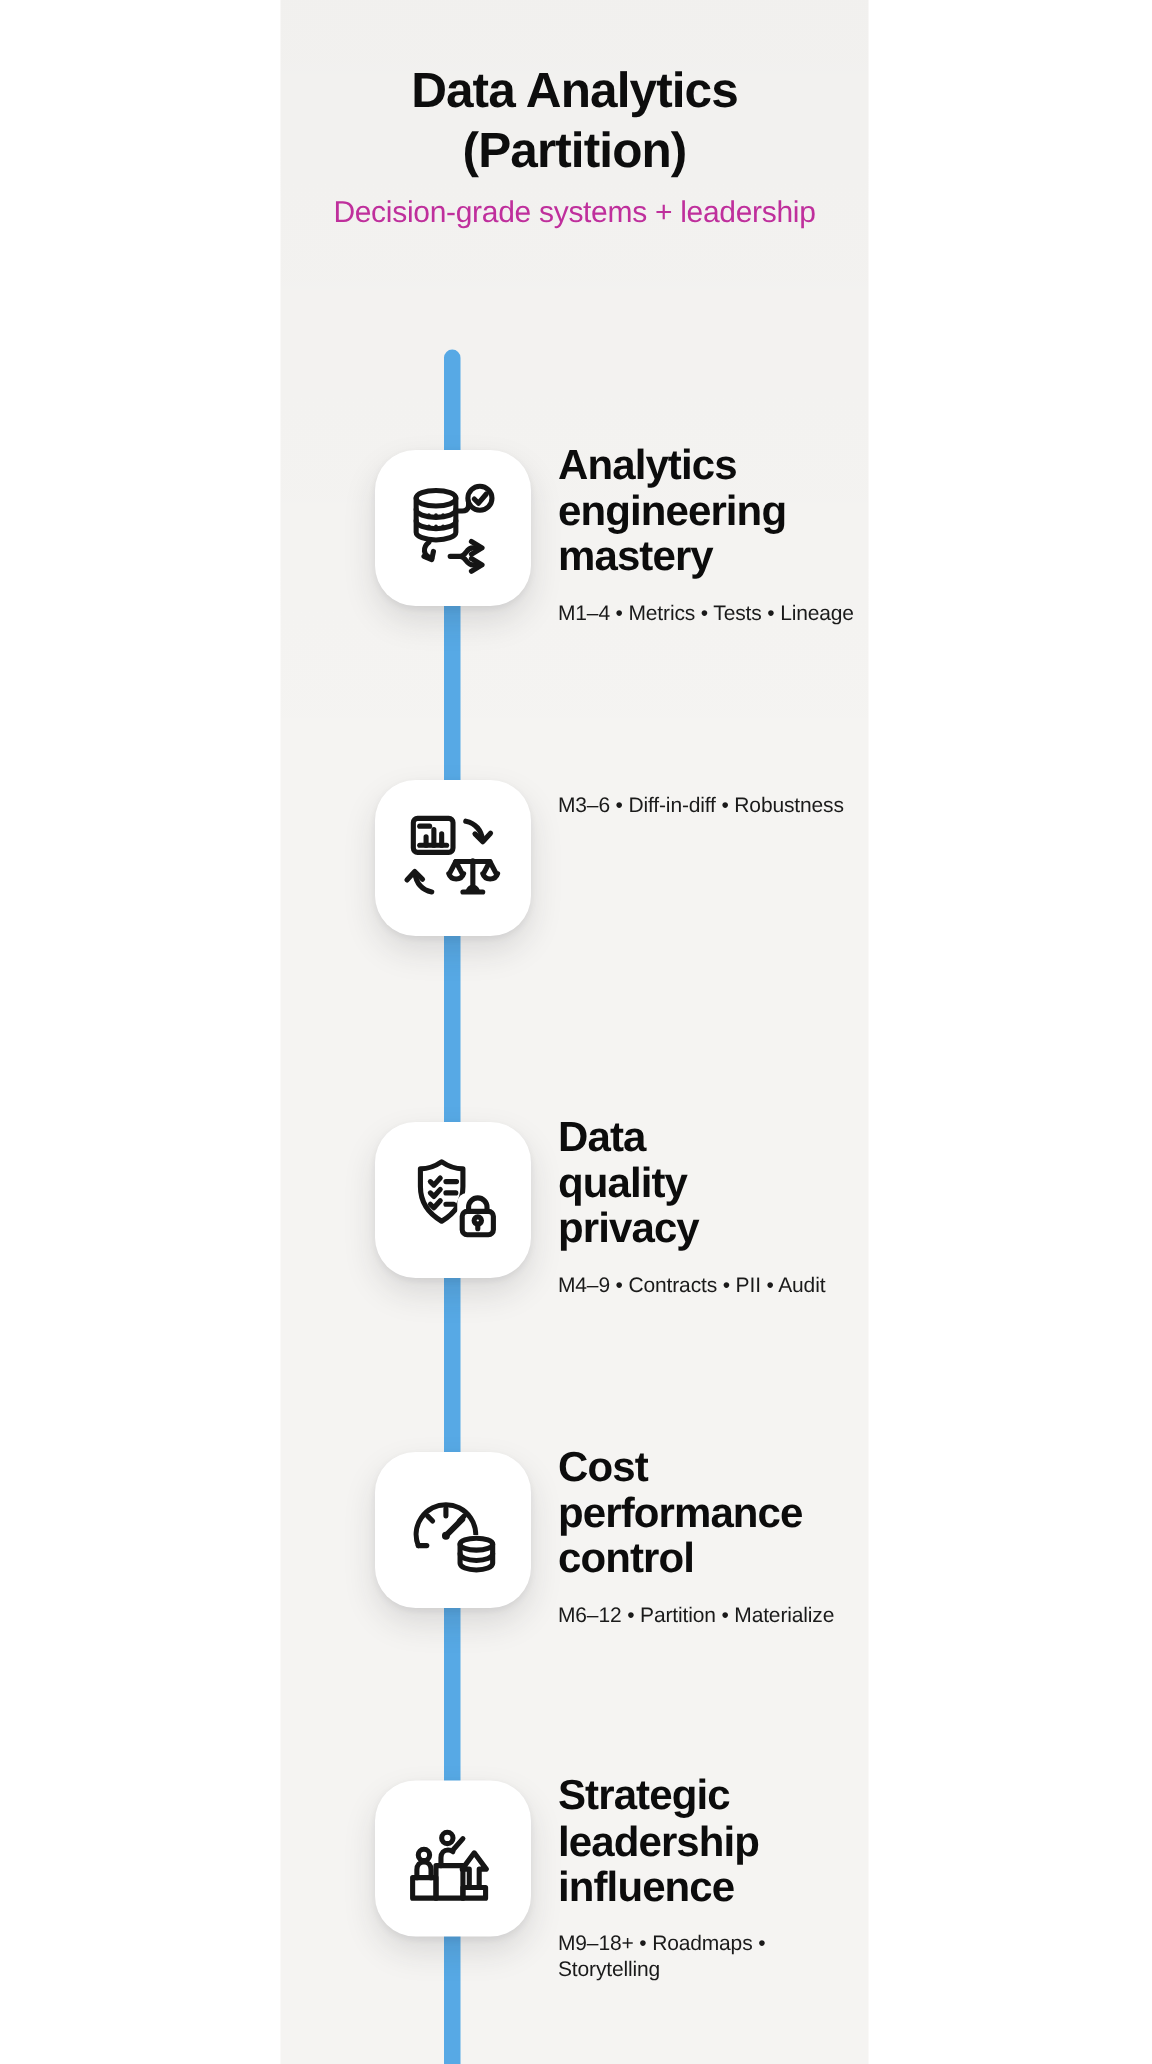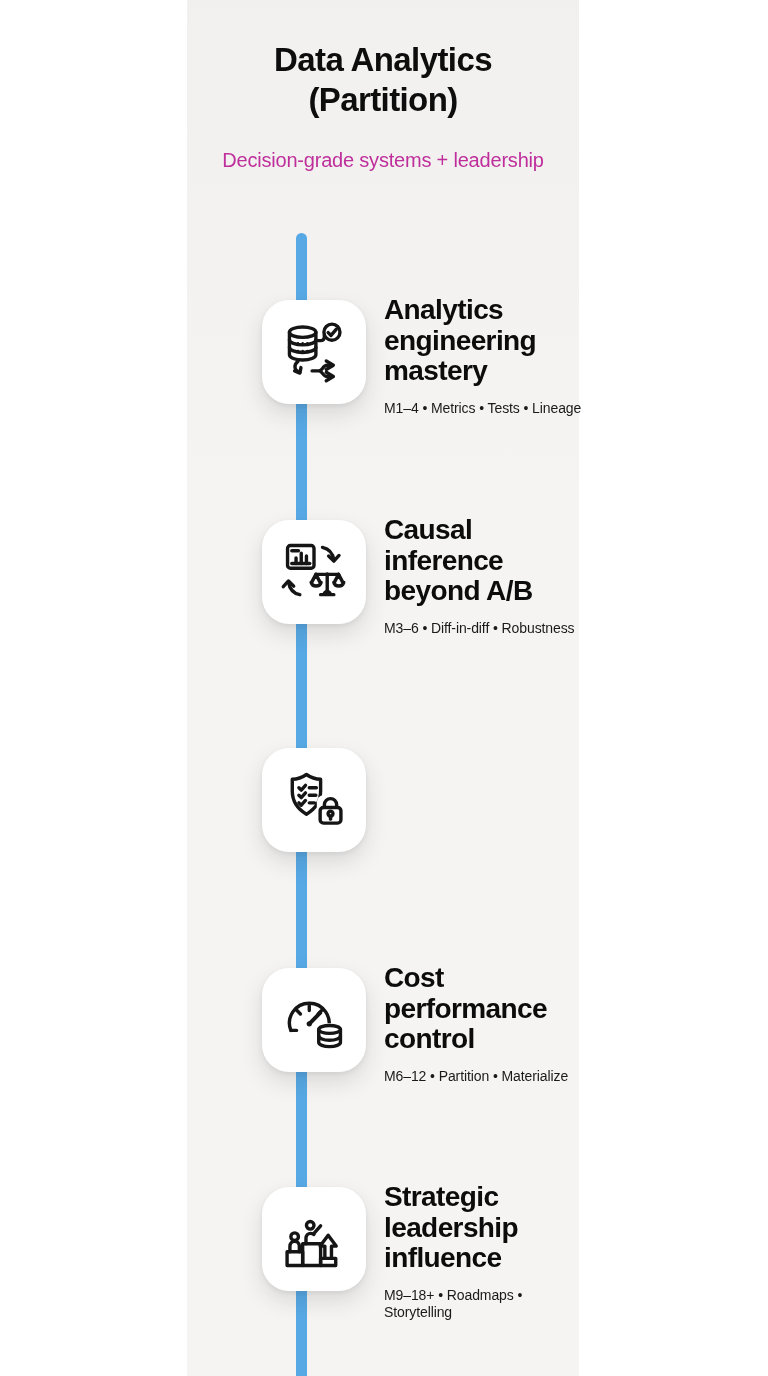--- a/index.html
+++ b/index.html
@@ -14,29 +14,29 @@
     position:absolute;left:187px;top:0;width:392px;height:1376px;
     background:var(--panel-bg,#f5f4f2);
     background-image:linear-gradient(180deg, rgba(0,0,0,0.015), rgba(0,0,0,0) 40%);
   }
   .header{position:absolute;top:40px;left:0;width:392px;text-align:center;}
   .title-line{
     font-size:33px;line-height:40px;font-weight:700;color:#0d0d0d;
     letter-spacing:-0.6px;
   }
   .subtitle{
-    margin-top:28px;font-size:20px;line-height:24px;font-weight:400;
+    margin-top:10px;font-size:20px;line-height:24px;font-weight:400;
     color:var(--subtitle-color,#bf2f9c);letter-spacing:-0.2px;
   }
   .timeline-line{
     position:absolute;left:109px;top:233px;width:11px;height:1143px;
     background:var(--accent,#57a9e5);
     border-radius:6px 6px 0 0;
   }
-  .item{position:absolute;left:12px;width:336px;height:120px;}
+  .item{position:absolute;left:0;width:336px;height:120px;}
   .icon-card{
     position:absolute;left:63px;top:0;width:104px;height:104px;
     background:#ffffff;border-radius:27px;
     box-shadow:0 10px 22px rgba(35,35,45,.13), 0 2px 5px rgba(35,35,45,.07);
     display:flex;align-items:center;justify-content:center;
   }
   .icon-card svg{width:68px;height:68px;display:block;}
   .item-text{position:absolute;left:185px;top:-5px;width:207px;}
   .item-title{
     font-size:28px;line-height:30.5px;font-weight:700;color:#0c0c0c;
@@ -111,43 +111,46 @@
           <path class="ic" d="M21,60 c-7,-1.5 -11,-6.5 -12,-13.5"></path>
           <path class="ic" d="M14.5,51 l-5.5,-5.5 -5.5,6"></path>
           <path class="ic" d="M50,38 v19"></path>
           <path class="ic" d="M38,38.5 h24"></path>
           <path class="ic" d="M38,38.5 l-4.5,8.5 M38,38.5 l4.5,8.5 M33,47 a5.5,5.5 0 0 0 10.5,0"></path>
           <path class="ic" d="M62,38.5 l-4.5,8.5 M62,38.5 l4.5,8.5 M57,47 a5.5,5.5 0 0 0 10.5,0"></path>
           <path class="ic" d="M43,60 h14 M46.5,59.5 c1,-2 2,-2.8 3.5,-2.8 s2.5,0.8 3.5,2.8"></path>
         </svg>
       </div>
       <div class="item-text">
-        <div class="item-title">
-          <div>Causal</div>
-          <div>inference</div>
-          <div>beyond A/B</div>
-        </div>
         <div class="item-meta">M3–6 • Diff-in-diff • Robustness</div>
       </div>
     </div>
 
     <div class="item" style="top:748px">
       <div class="icon-card">
         <svg viewBox="0 0 72 72">
           <path class="ic" d="M28,9 c5,3.5 10.5,5 15,5 v12.5 c0,12.5 -6.5,19.5 -15,24.5 c-8.5,-5 -15,-12 -15,-24.5 V14 c4.5,0 10,-1.5 15,-5 z"></path>
           <path class="ic" d="M20,23 l2.5,2.5 4.5,-5 M31,23 h7.5"></path>
           <path class="ic" d="M20,31 l2.5,2.5 4.5,-5 M31,31 h7"></path>
           <path class="ic" d="M20,39 l2.5,2.5 4.5,-5 M31,39 h5.5"></path>
           <rect class="ic-halo" x="39" y="31" width="28.5" height="32.5" rx="7"></rect>
           <path class="ic" d="M47,44 v-3 a6.5,6.5 0 0 1 13,0 v3"></path>
           <rect class="ic-white" x="42.5" y="44" width="22" height="16.5" rx="3.5"></rect>
           <circle class="ic" cx="53.5" cy="50.5" r="2.6"></circle>
           <path class="ic" d="M53.5,53 v3.3"></path>
         </svg>
       </div>
+      <div class="item-text">
+        <div class="item-title">
+          <div>Data</div>
+          <div>quality</div>
+          <div>privacy</div>
+        </div>
+        <div class="item-meta">M4–9 • Contracts • PII • Audit</div>
+      </div>
     </div>
 
     <div class="item" style="top:968px">
       <div class="icon-card">
         <svg viewBox="0 0 72 72">
           <path class="ic" d="M11.5,47 A21,21 0 1 1 50.5,47"></path>
           <path class="ic" d="M11.5,47 h6"></path>
           <path class="ic" d="M31,21 v5 M18,26 l3.6,3.6 M44,26 l-3.6,3.6"></path>
           <path class="ic-thick" d="M31,40 L42.5,28.5"></path>
           <circle class="ic-fill" cx="31" cy="40" r="2.8"></circle>

